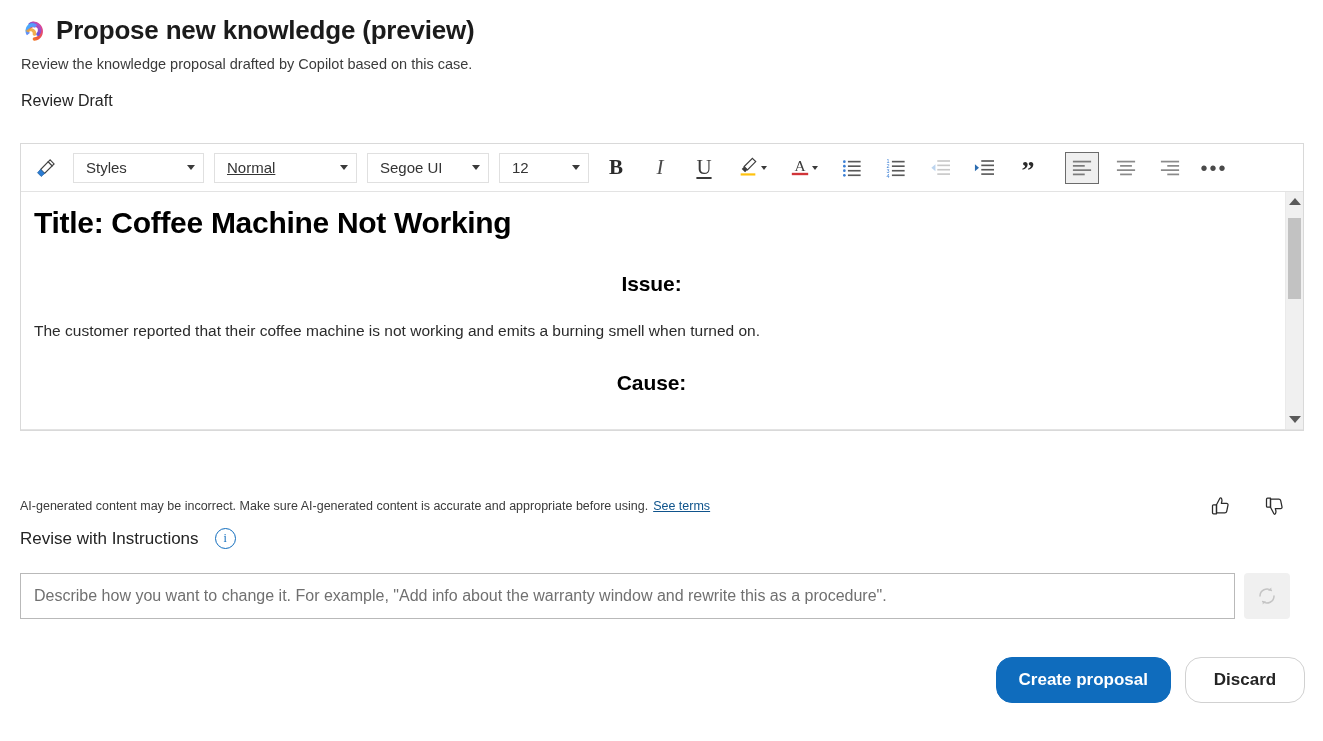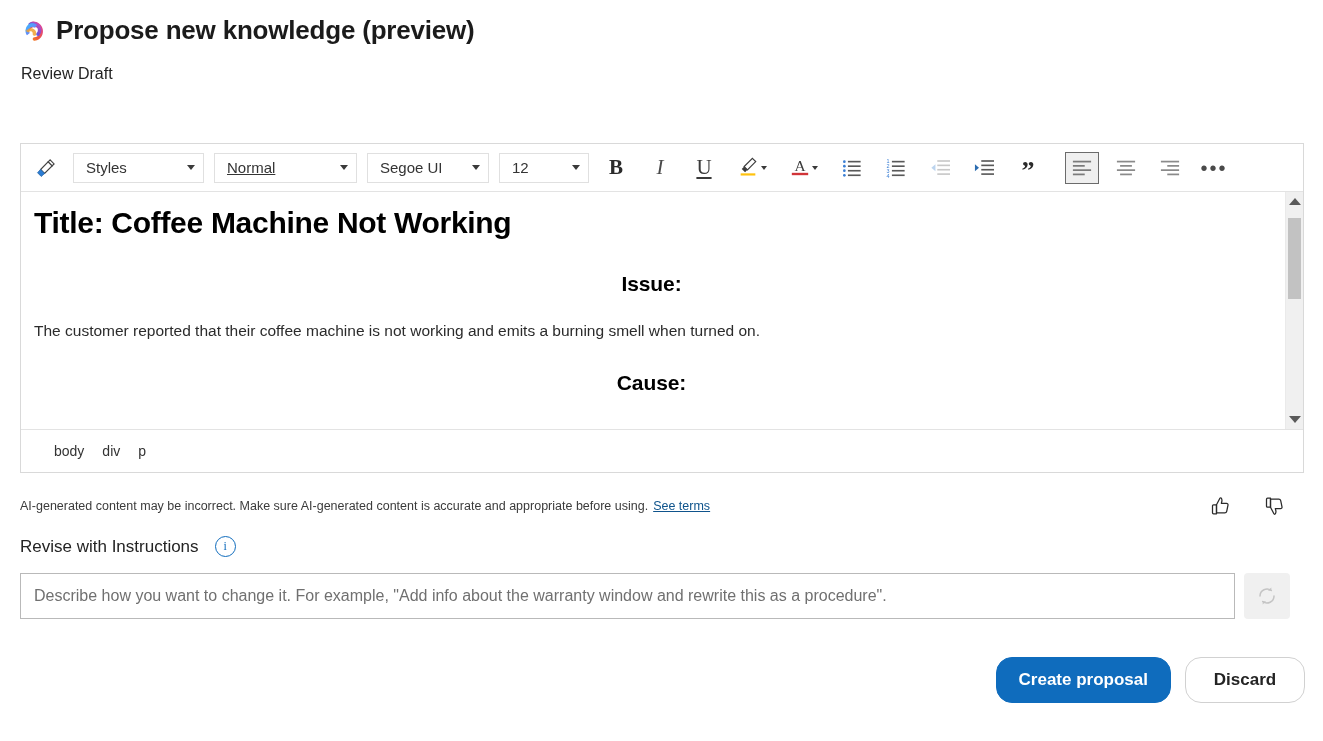--- a/index.html
+++ b/index.html
@@ -252,21 +252,20 @@
   }
 
   
   .revise-head {
     position: absolute;
     left: 20px;
     top: 528px;
     display: flex;
     align-items: center;
     gap: 16px;
-    margin-top: 8px;
   }
   .revise-label { font-size: 17px; color: #242424; }
   .info-icon {
     width: 19px; height: 19px;
     border: 1.4px solid #0f6cbd;
     border-radius: 50%;
     color: #0f6cbd;
     font-size: 12px;
     display: flex; align-items: center; justify-content: center;
     font-family: "Liberation Serif", serif;
@@ -364,20 +363,21 @@
           </linearGradient>
         </defs>
         <path d="M13 2.5c5 0 8.7 3.2 9.7 7.6 .9 3.9-.5 8-3.7 10.2-1.4 1-3.1 1.5-4.8 1.4-1-.1-1.6-.9-1.5-1.9 .1-1 .9-1.6 1.9-1.6 2.7 .1 4.9-2 5.1-4.6 .2-2.9-2-5.4-4.9-5.6-2.3-.1-4.4 1.3-5.1 3.5l-3.4-1C7.3 6.2 9.9 3.6 13 2.5z" fill="url(#cpg2)"></path>
         <path d="M10.4 3.2c3.6-1.3 7.6 .1 9.7 3.3 2 3.1 1.6 7.2-.9 9.9-.7 .7-1.8 .8-2.5 .1-.7-.7-.7-1.7 0-2.4 1.6-1.8 1.6-4.5 0-6.2-1.6-1.8-4.4-2-6.3-.5L8.2 5.1c.6-.8 1.4-1.4 2.2-1.9z" fill="url(#cpg1)"></path>
         <path d="M7.7 6.2c2.6-2.5 6.7-2.6 9.4-.3l-2.2 2.8c-1.5-1.1-3.6-1-4.9 .4-1.3 1.4-1.4 3.5-.2 5l-2.8 2.2C4.8 13.6 5.1 8.9 7.7 6.2z" fill="url(#cpg3)"></path>
         <path d="M6.2 12.1c1.2-2.4 4-3.5 6.5-2.7 2.5 .9 4 3.4 3.5 6-.2 1-1.1 1.6-2.1 1.4-1-.2-1.6-1.1-1.4-2.1 .2-1-.4-2-1.4-2.4-1-.3-2.1 .2-2.6 1.1l-3.2-1.5c.2-.3 .4-.6 .7-.8z" fill="#f0a030" opacity="0.85"></path>
       </svg>
     </span>
     <span class="page-title">Propose new knowledge (preview)</span>
   </div>
+  <div class="page-subtitle">Review the knowledge proposal drafted by Copilot based on this case.</div>
   <div class="section-label">Review Draft</div>
 </div>
 
 <div class="editor-shell">
 
   <div class="toolbar">
 
     <div class="tb-btn">
       <svg width="22" height="22" viewBox="0 0 24 24">
         <path d="M16.5 3.2l4.3 4.3-2.2 2.2-4.3-4.3z" fill="none" stroke="#444" stroke-width="1.3"></path>
@@ -540,25 +540,20 @@
       <div class="doc-p">The customer reported that their coffee machine is not working and emits a burning smell when turned on.</div>
       <div class="doc-h2">Cause:</div>
     </div>
     <div class="vscroll">
       <div class="sb-arrow sb-up"></div>
       <div class="sb-thumb"></div>
       <div class="sb-arrow sb-down"></div>
     </div>
   </div>
 
-  <div class="status-bar">
-    <span>body</span>
-    <span>div</span>
-    <span>p</span>
-  </div>
 </div>
 
 <div class="disclaimer-row">
   <span class="disclaimer-text">AI-generated content may be incorrect. Make sure AI-generated content is accurate and appropriate before using.</span>
   <span class="disclaimer-link" style="margin-left:5px;">See terms</span>
   <span class="feedback-icons">
     <span class="fb-btn">
       <svg width="24" height="24" viewBox="0 0 24 24">
         <path d="M7.5 10.8h-3a1 1 0 0 0-1 1v7a1 1 0 0 0 1 1h3z" fill="none" stroke="#2b2b2b" stroke-width="1.25" stroke-linejoin="round"></path>
         <path d="M7.5 10.8l3.4-6.6c.3-.6 1.2-.6 1.5 0 .5 1 .7 2.2.4 3.3l-.5 1.8h5.2c1 0 1.7 .9 1.5 1.9l-1.3 6.1c-.2 .9-1 1.5-1.9 1.5H7.5z" fill="none" stroke="#2b2b2b" stroke-width="1.25" stroke-linejoin="round"></path>

